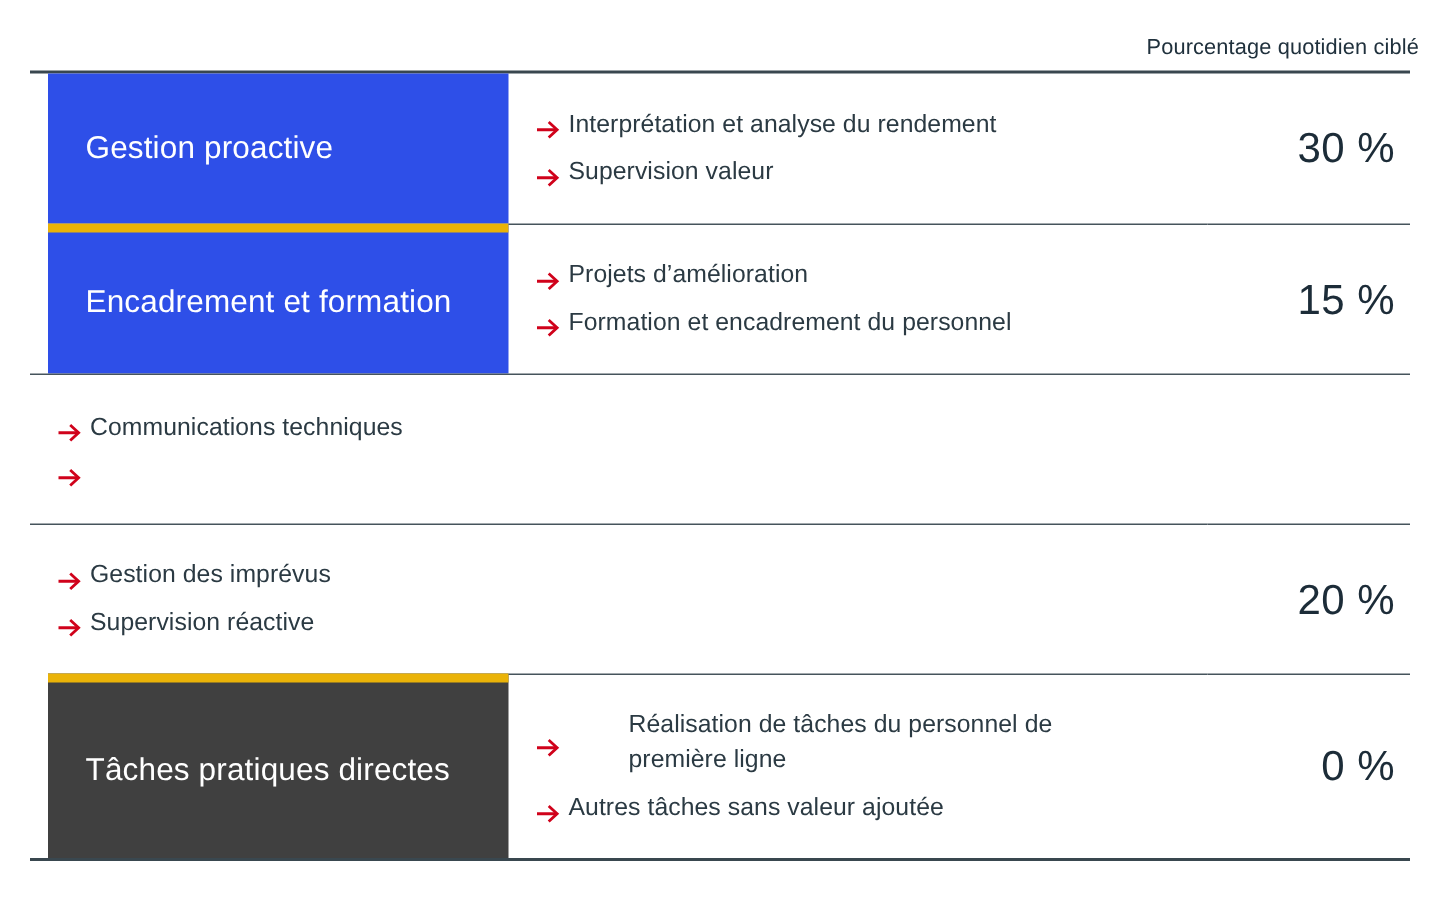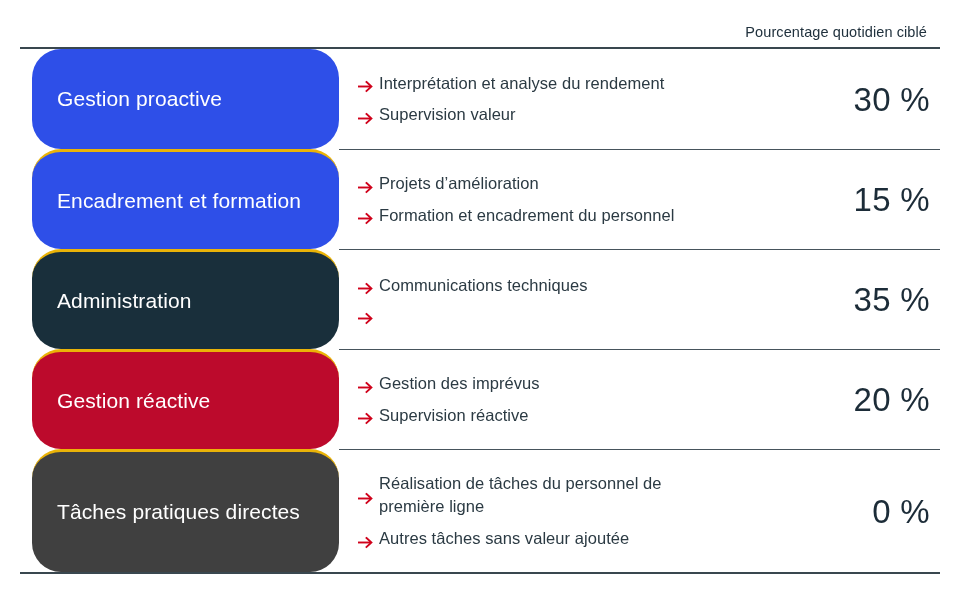--- a/index.html
+++ b/index.html
@@ -27,21 +27,21 @@
   .header-row {
     position: absolute;
     left: 0;
     top: 0;
     width: 960px;
     height: 47px;
     display: flex;
     align-items: flex-end;
     justify-content: flex-end;
     box-sizing: border-box;
-    padding-right: 33px;
+    padding-right: 14px;
     padding-bottom: 6px;
   }
   .header-label {
     font-size: 14.5px;
     line-height: 1.2;
     color: #20313d;
     letter-spacing: 0.1px;
     white-space: nowrap;
   }
 
@@ -71,24 +71,23 @@
   
   .cat {
     flex: 0 0 307px;
     width: 307px;
     box-sizing: border-box;
     display: flex;
     align-items: center;
     padding: 0 0 0 25px;
     margin-left: 12px;
     margin-right: 0;
-    border-radius: 29px;
   }
   .row + .row .cat {
-    border-top: 3px solid #eab308;
+    border-top: 6px solid #eab308;
   }
   .cat-label {
     font-size: 21px;
     line-height: 1.22;
     color: #ffffff;
     font-weight: 400;
     letter-spacing: 0.1px;
   }
 
   
@@ -125,21 +124,21 @@
   .value-cell {
     flex: 0 0 135px;
     width: 135px;
     box-sizing: border-box;
     display: flex;
     align-items: center;
     justify-content: flex-end;
     padding-right: 10px;
   }
   .value-text {
-    font-size: 33px;
+    font-size: 28px;
     line-height: 1;
     color: #1c2c38;
     font-weight: 400;
     letter-spacing: 0.3px;
     white-space: nowrap;
   }
 
   
   .row-h-100 { min-height: 100px; }
   .row-h-118 { min-height: 118px; }
@@ -207,51 +206,42 @@
           </span>
           <span class="bullet-text">Formation et encadrement du personnel</span>
         </div>
       </div>
       <div class="value-cell">
         <span class="value-text">15 %</span>
       </div>
     </div>
 
     <div class="row row-h-100">
-      <div class="cat" style="background:#192f3b">
-        <div class="cat-label">Administration</div>
-      </div>
       <div class="content">
         <div class="bullet">
           <span class="arrow-icon">
             <svg width="17" height="13" viewBox="0 0 17 13" aria-hidden="true">
               <path d="M1 6.5 H14" stroke="#d0021b" stroke-width="1.9" fill="none"></path>
               <path d="M9.5 2 L14.4 6.5 L9.5 11" stroke="#d0021b" stroke-width="1.9" fill="none" stroke-linecap="square"></path>
             </svg>
           </span>
           <span class="bullet-text">Communications techniques</span>
         </div>
         <div class="bullet">
           <span class="arrow-icon">
             <svg width="17" height="13" viewBox="0 0 17 13" aria-hidden="true">
               <path d="M1 6.5 H14" stroke="#d0021b" stroke-width="1.9" fill="none"></path>
               <path d="M9.5 2 L14.4 6.5 L9.5 11" stroke="#d0021b" stroke-width="1.9" fill="none" stroke-linecap="square"></path>
             </svg>
           </span>
         </div>
       </div>
-      <div class="value-cell">
-        <span class="value-text">35 %</span>
-      </div>
-    </div>
-
-    <div class="row row-h-100">
-      <div class="cat" style="background:#bc0a2c">
-        <div class="cat-label">Gestion réactive</div>
-      </div>
+    </div>
+
+    <div class="row row-h-100">
       <div class="content">
         <div class="bullet">
           <span class="arrow-icon">
             <svg width="17" height="13" viewBox="0 0 17 13" aria-hidden="true">
               <path d="M1 6.5 H14" stroke="#d0021b" stroke-width="1.9" fill="none"></path>
               <path d="M9.5 2 L14.4 6.5 L9.5 11" stroke="#d0021b" stroke-width="1.9" fill="none" stroke-linecap="square"></path>
             </svg>
           </span>
           <span class="bullet-text">Gestion des imprévus</span>
         </div>
@@ -275,21 +265,21 @@
         <div class="cat-label">Tâches pratiques directes</div>
       </div>
       <div class="content">
         <div class="bullet">
           <span class="arrow-icon">
             <svg width="17" height="13" viewBox="0 0 17 13" aria-hidden="true">
               <path d="M1 6.5 H14" stroke="#d0021b" stroke-width="1.9" fill="none"></path>
               <path d="M9.5 2 L14.4 6.5 L9.5 11" stroke="#d0021b" stroke-width="1.9" fill="none" stroke-linecap="square"></path>
             </svg>
           </span>
-          <span class="bullet-text" style="max-width:330px;">Réalisation de tâches du personnel de première ligne</span>
+          <span class="bullet-text" style="max-width:330px;margin-left:40px;">Réalisation de tâches du personnel de première ligne</span>
         </div>
         <div class="bullet">
           <span class="arrow-icon">
             <svg width="17" height="13" viewBox="0 0 17 13" aria-hidden="true">
               <path d="M1 6.5 H14" stroke="#d0021b" stroke-width="1.9" fill="none"></path>
               <path d="M9.5 2 L14.4 6.5 L9.5 11" stroke="#d0021b" stroke-width="1.9" fill="none" stroke-linecap="square"></path>
             </svg>
           </span>
           <span class="bullet-text">Autres tâches sans valeur ajoutée</span>
         </div>

